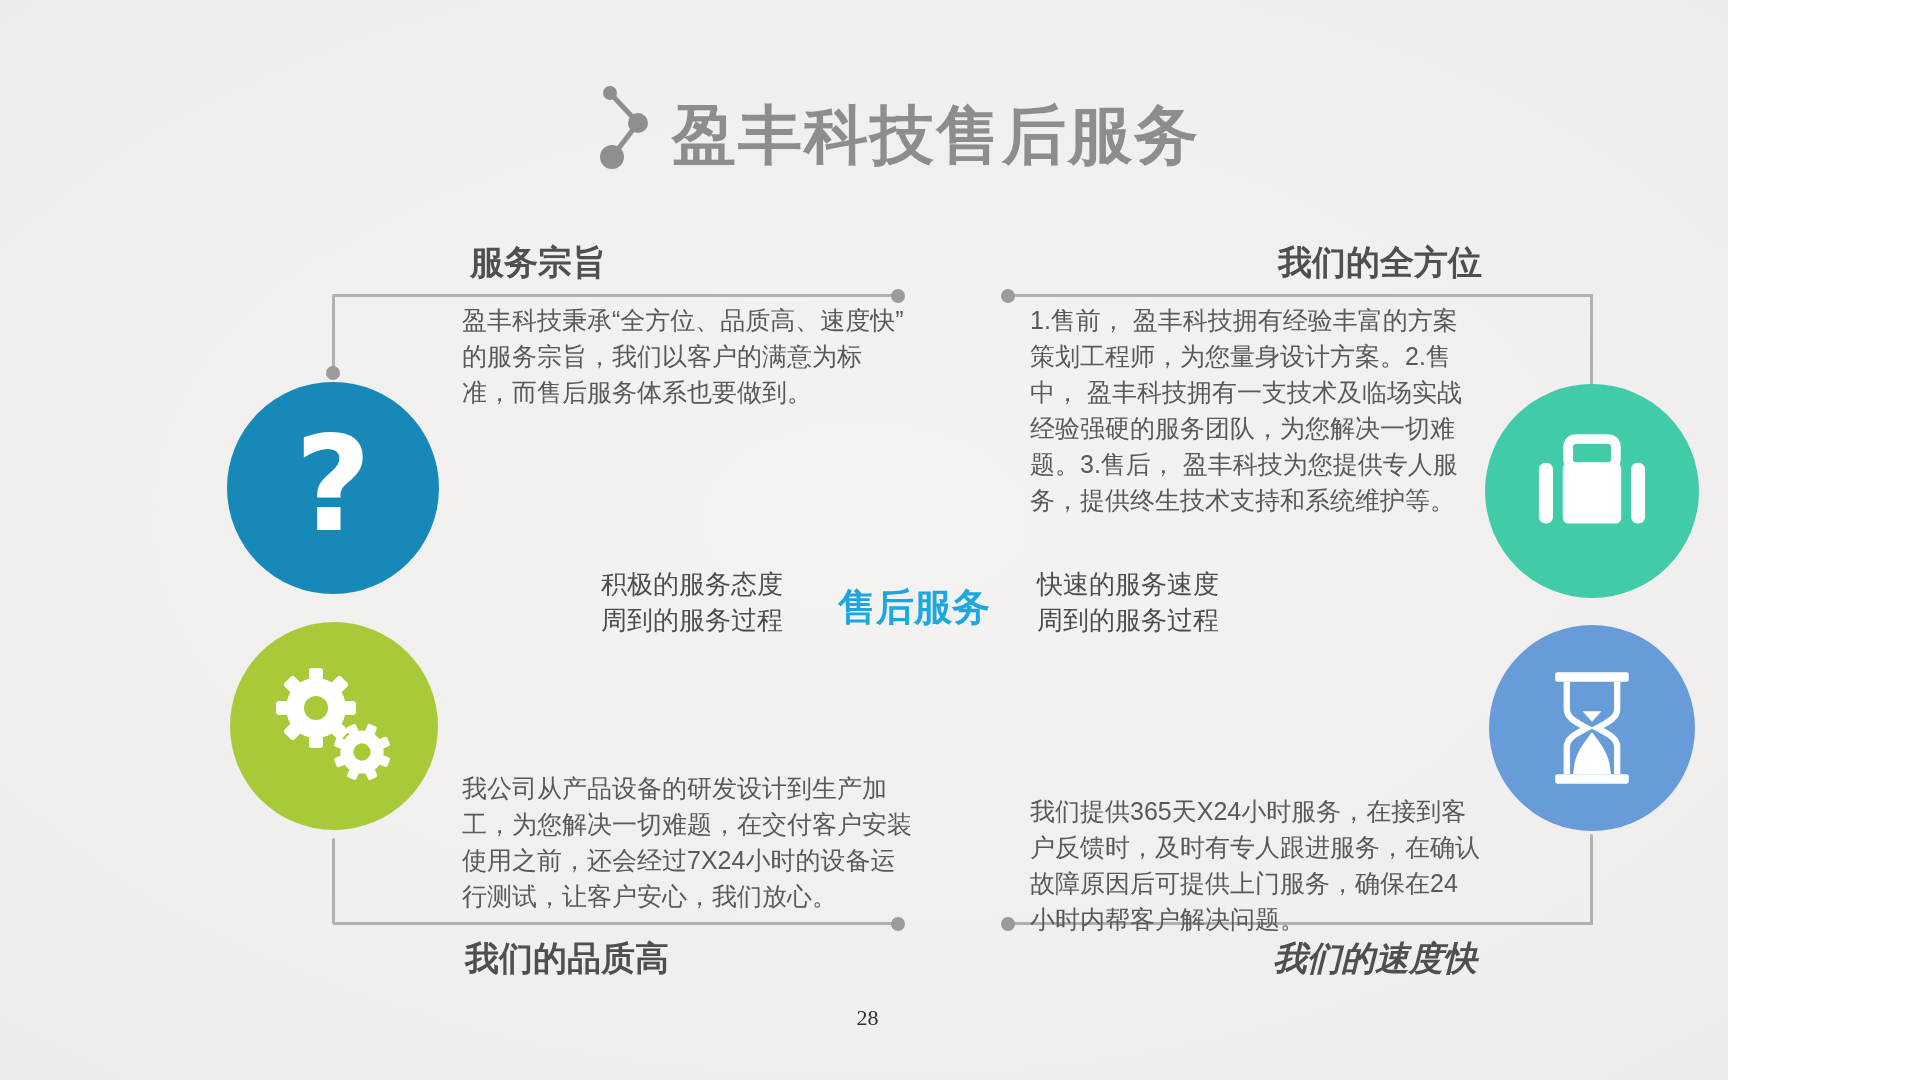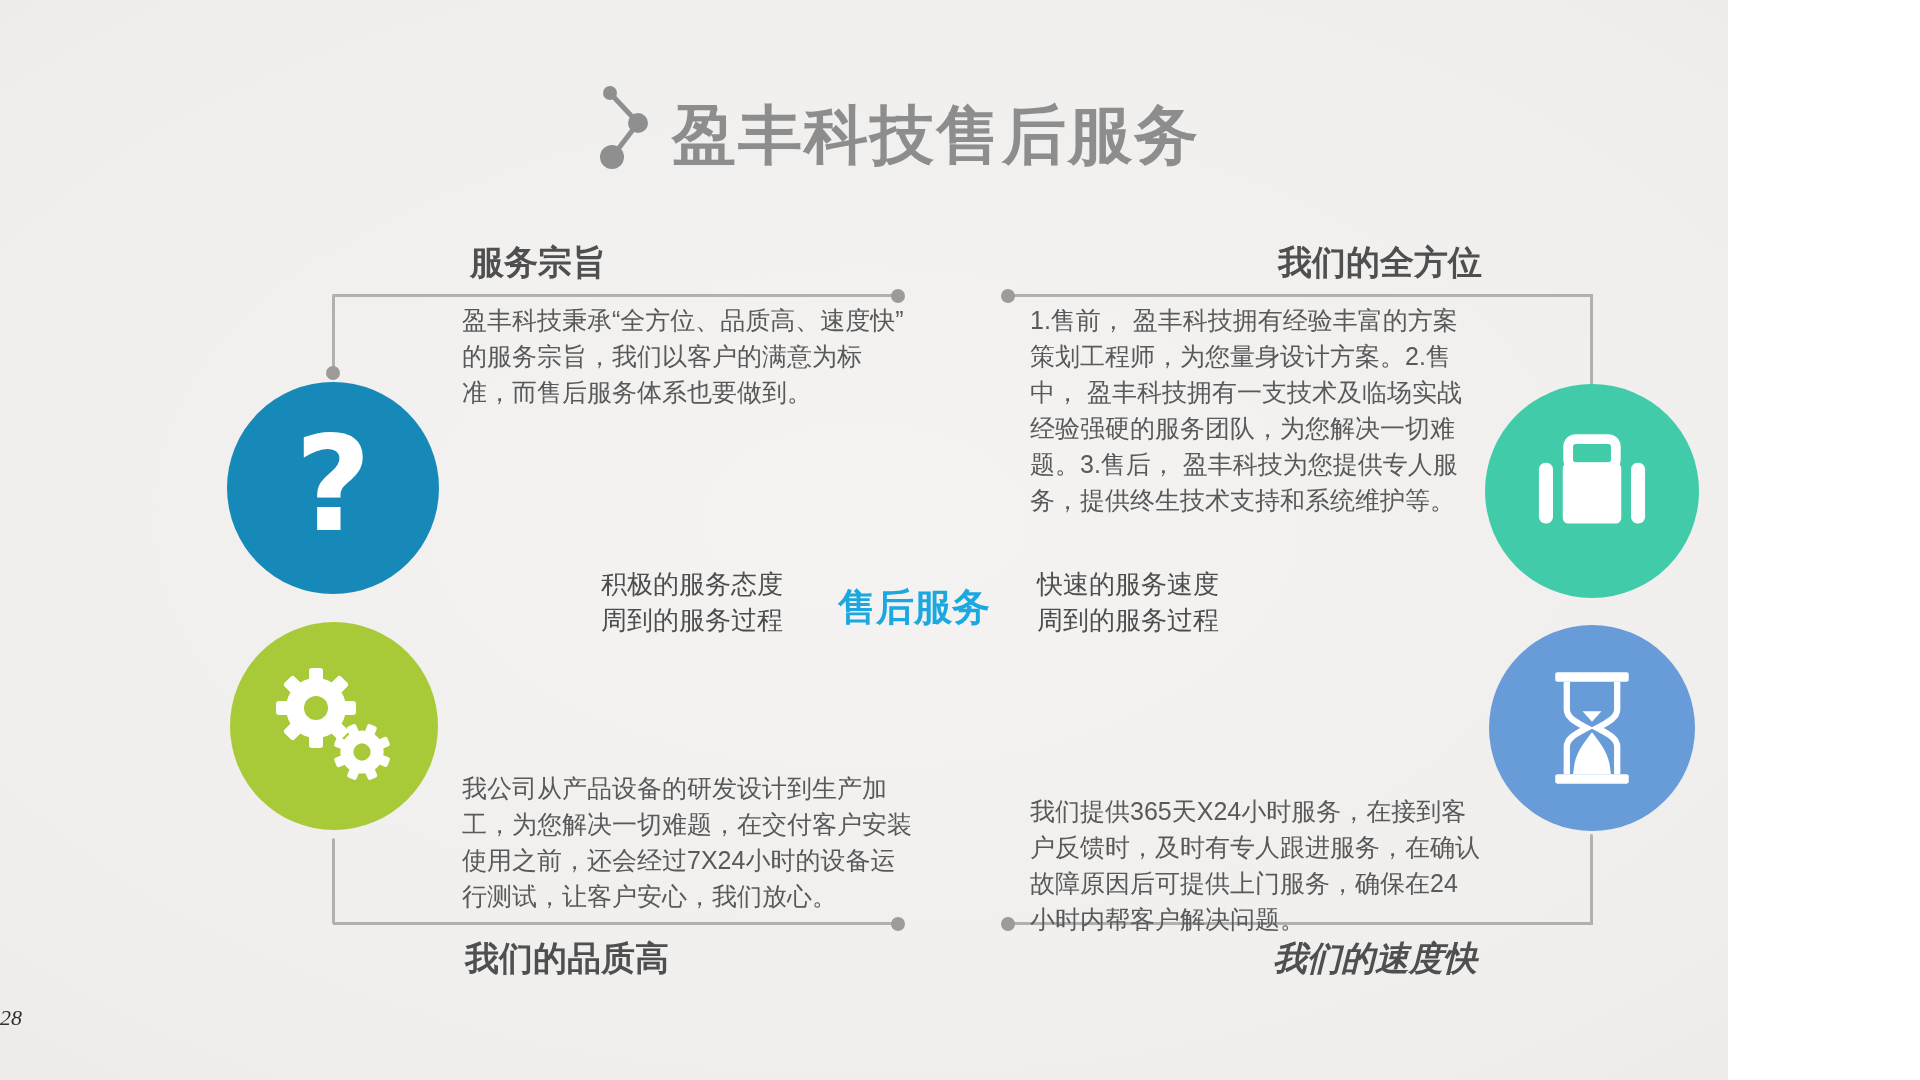--- a/index.html
+++ b/index.html
@@ -19,21 +19,21 @@
   .center-label { font-size:38px; font-weight:700; color:#1ba7e0; }
   .hline { position:absolute; height:3px; background:#b1b0af; }
   .vline { position:absolute; width:3px; background:#b1b0af; border-radius:2px; }
   .dot { position:absolute; width:14px; height:14px; border-radius:50%; background:#9c9b9a; }
   .circle { position:absolute; border-radius:50%; display:flex; align-items:center; justify-content:center; }
   .circle-question  { background:#1789b9; }
   .circle-gears     { background:#a9ca38; }
   .circle-briefcase { background:#41cba9; }
   .circle-hourglass { background:#689cd9; }
   .qmark { color:#ffffff; font-size:132px; font-weight:700; font-family:"DejaVu Sans",sans-serif; transform:translateY(-4px); }
-  .page-number { left:0; right:0; top:1005px; font-family:"Liberation Serif","DejaVu Serif",serif; font-size:22px; color:#2e2e2e;font-style:italic; }
+  .page-number { left:7px; right:0; top:1005px; text-align:center; font-family:"Liberation Serif","DejaVu Serif",serif; font-size:22px; color:#2e2e2e; }
   .corner-circle { position:absolute; left:1849px; top:1007px; width:118px; height:118px; border-radius:50%; background:#6a6a6a; }
 </style>
 </head>
 <body>
 
 <div class="slide">
 
   <svg class="abs" style="left:588px; top:78px;" width="72" height="96" viewBox="0 0 72 96">
     <line x1="22" y1="15" x2="50" y2="45" stroke="#8f8f8f" stroke-width="5"></line>
     <line x1="50" y1="45" x2="24" y2="79" stroke="#8f8f8f" stroke-width="5"></line>

